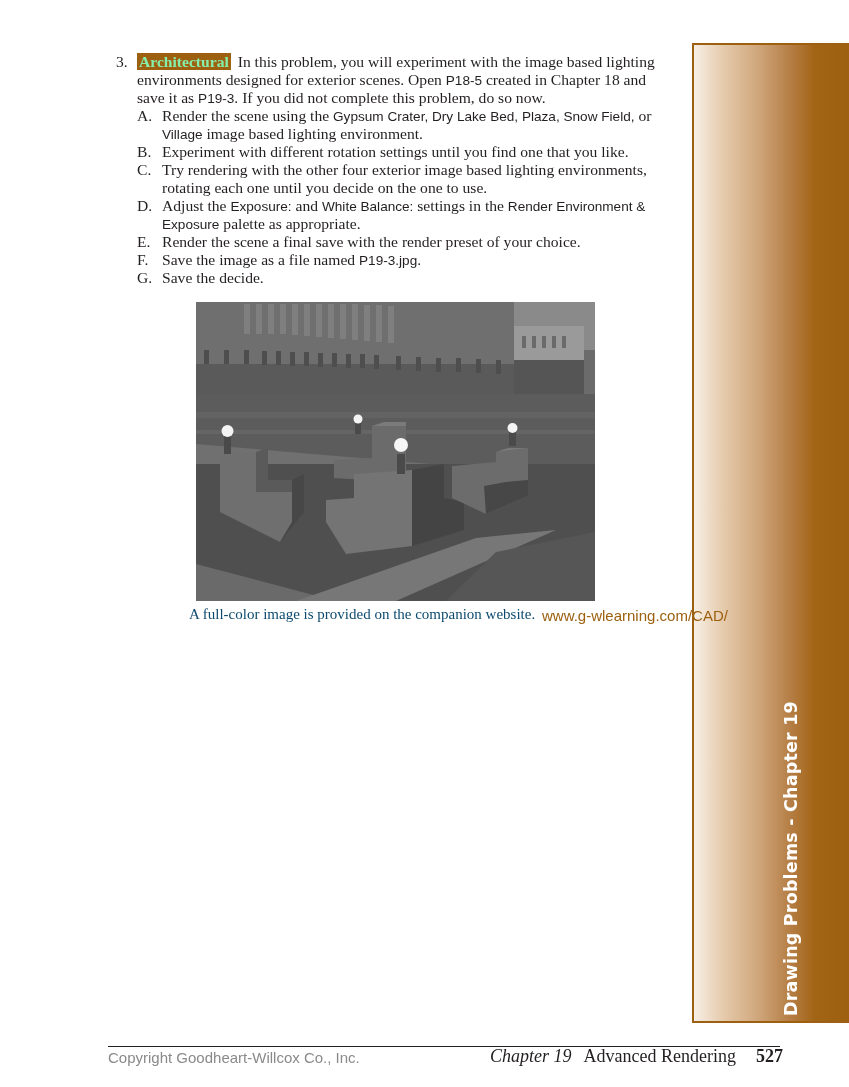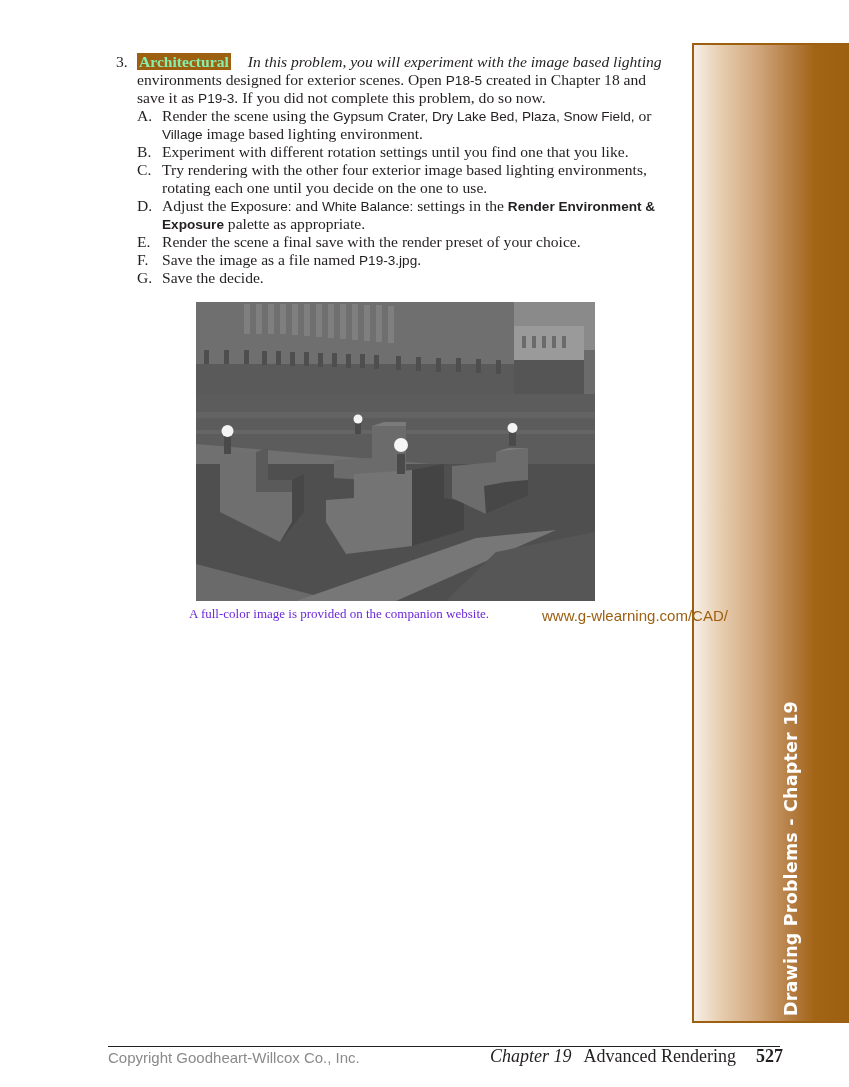--- a/index.html
+++ b/index.html
@@ -22,33 +22,33 @@
     transform-origin: 0 0; transform: rotate(-90deg);
     white-space: nowrap;
     font-family: "DejaVu Sans", "Liberation Sans", sans-serif;
     font-weight: bold; font-size: 17.5px; color: #ffffff; letter-spacing: 0.2px;
   }
 
   
   .problem { position: absolute; left: 0; top: 0; width: 849px; }
   .line { position: absolute; font-size: 15.6px; line-height: 18px; white-space: nowrap; color: #231f20; }
   .sans { font-family: "Liberation Sans", "DejaVu Sans", sans-serif; font-size: 13.6px; }
-  .sans-b { font-family: "Liberation Sans", "DejaVu Sans", sans-serif; font-size: 13.6px; font-weight: bold; }
+  .sans-b { font-family: "Liberation Sans", "DejaVu Sans", sans-serif; font-size: 13.6px; font-weight: normal; }
   .badge {
     display: inline-block; background: #9c6010; color: #86efac; font-weight: bold;
     padding: 0 2px; line-height: 17px;
   }
 
   
   .figure {
     position: absolute; left: 196px; top: 302px; width: 399px; height: 299px; overflow: hidden;
     background: #6e6e6e;
   }
   .caption {
-    position: absolute; top: 606px; font-size: 13px; color: #6d28d9; white-space: nowrap;
+    position: absolute; top: 606px; font-size: 15px; color: #0c4a6e; white-space: nowrap;
   }
   .caption-url {
     position: absolute; top: 607px; left: 542px;
     font-family: "Liberation Sans", "DejaVu Sans", sans-serif; font-size: 15px; color: #9c6010; white-space: nowrap;
   }
 
   
   .footer-rule { position: absolute; left: 108px; top: 1046px; width: 672px; height: 1px; background: #231f20; }
   .footer-copy {
     position: absolute; left: 108px; top: 1049px;
@@ -66,21 +66,21 @@
 
   <div class="side-tab"></div>
   <div class="side-tab-label">Drawing Problems - Chapter 19</div>
 
   <div class="problem">
     <div class="line" style="left:116px; top:53px;">
       <span>3.</span>
     </div>
     <div class="line" style="left:137px; top:53px;">
       <span class="badge">Architectural</span>
-      <span style="margin-left:13px;font-style:italic;">In this problem, you will experiment with the image based lighting</span>
+      <span style="margin-left:3px;">In this problem, you will experiment with the image based lighting</span>
     </div>
     <div class="line" style="left:137px; top:71px;"><span>environments designed for exterior scenes. Open </span><span class="sans">P18-5</span><span> created in Chapter 18 and</span></div>
     <div class="line" style="left:137px; top:89px;text-align:right;"><span>save it as </span><span class="sans">P19-3</span><span>. If you did not complete this problem, do so now.</span></div>
 
     <div class="line" style="left:137px; top:107px;">A.</div>
     <div class="line" style="left:162px; top:107px;"><span>Render the scene using the </span><span class="sans">Gypsum Crater, Dry Lake Bed, Plaza, Snow Field,</span><span> or</span></div>
     <div class="line" style="left:162px; top:125px;"><span class="sans">Village</span><span> image based lighting environment.</span></div>
 
     <div class="line" style="left:137px; top:143px;">B.</div>
     <div class="line" style="left:162px; top:143px;">Experiment with different rotation settings until you find one that you like.</div>

